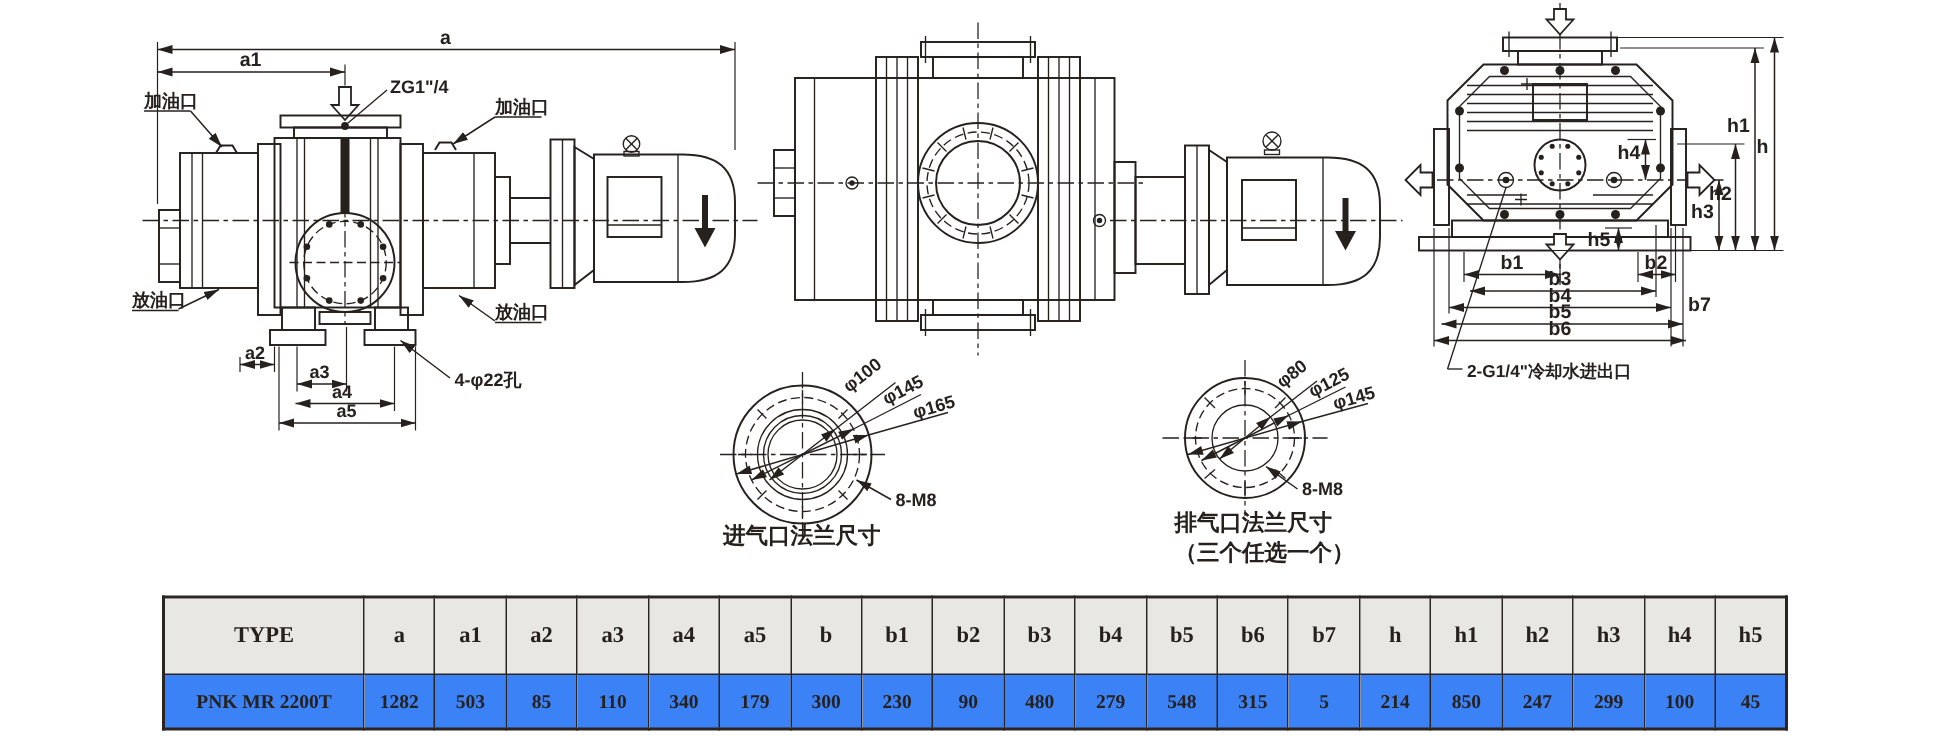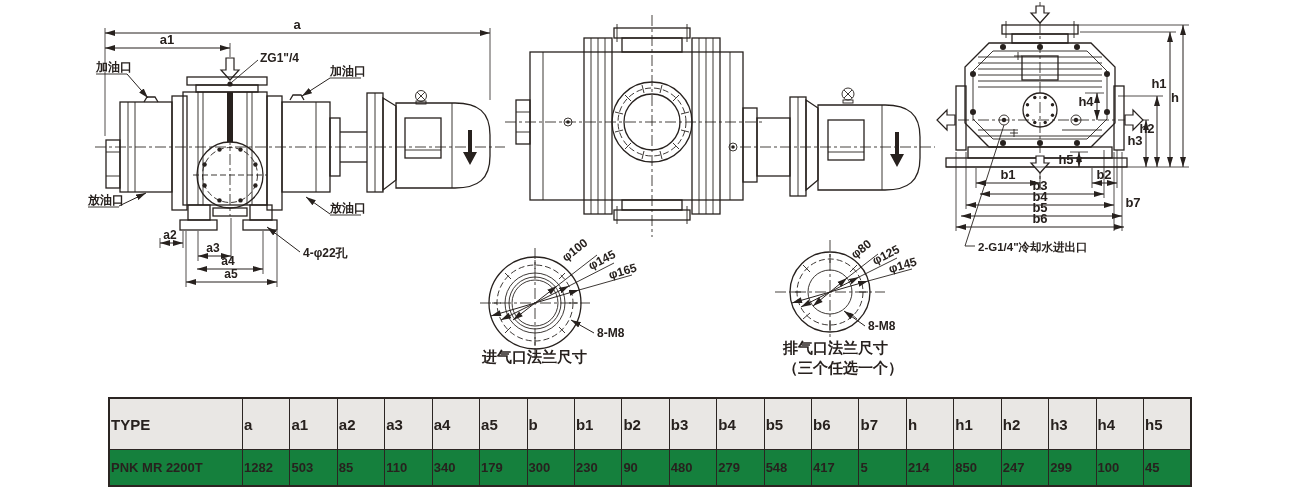--- a/index.html
+++ b/index.html
@@ -12,24 +12,24 @@
   .ext{fill:none;stroke:#27211e;stroke-width:0.8;}
   .cl{fill:none;stroke:#27211e;stroke-width:0.85;stroke-dasharray:11 3 3 3;}
   .dsh{fill:none;stroke:#27211e;stroke-width:0.9;stroke-dasharray:6 3;}
   .dim{fill:none;stroke:#27211e;stroke-width:1;marker-start:url(#as);marker-end:url(#ae);}
   .ldr{fill:none;stroke:#27211e;stroke-width:1;marker-end:url(#ae);}
   .blk{fill:#27211e;stroke:none;}
   .wht{fill:#ffffff;stroke:#27211e;stroke-width:1.2;}
   .t11{font-size:11.5px;} .t12{font-size:12px;} .t13{font-size:13px;} .t15{font-size:15px;}
   .dim-table{position:absolute;left:108px;top:397px;width:1084px;border-collapse:collapse;
              table-layout:fixed;border:2px solid #2b2522;}
-  .dim-table th,.dim-table td{border:1.5px solid #2b2522;text-align:left;color:#27211e;
-             font-family:Liberation Sans, sans-serif;overflow:hidden;white-space:nowrap;}
+  .dim-table th,.dim-table td{border:1.5px solid #2b2522;text-align:center;color:#27211e;
+             font-family:Liberation Serif, serif;overflow:hidden;white-space:nowrap;}
   .dim-table th{background:#e9e7e4;height:48px;font-size:15px;font-weight:bold;}
-  .dim-table td{background:#15803d;height:33px;font-size:13px;font-weight:bold;}
+  .dim-table td{background:#3b82f6;height:33px;font-size:13px;font-weight:bold;}
   .dim-table th.typecol,.dim-table td.typecol{width:130px;}
 </style>
 </head>
 <body>
 
 <div class="canvas">
 <svg width="1300" height="395" viewBox="0 0 1300 395">
   <defs>
     <marker id="ae" markerUnits="userSpaceOnUse" markerWidth="11" markerHeight="8" refX="10" refY="4" orient="auto">
           <path d="M0,1 L10,4 L0,7 Z" fill="#27211e"></path>
@@ -394,21 +394,21 @@
           <td>85</td>
           <td>110</td>
           <td>340</td>
           <td>179</td>
           <td>300</td>
           <td>230</td>
           <td>90</td>
           <td>480</td>
           <td>279</td>
           <td>548</td>
-          <td>417</td>
+          <td>315</td>
           <td>5</td>
           <td>214</td>
           <td>850</td>
           <td>247</td>
           <td>299</td>
           <td>100</td>
           <td>45</td>
         </tr>
       </tbody>
 </table>

